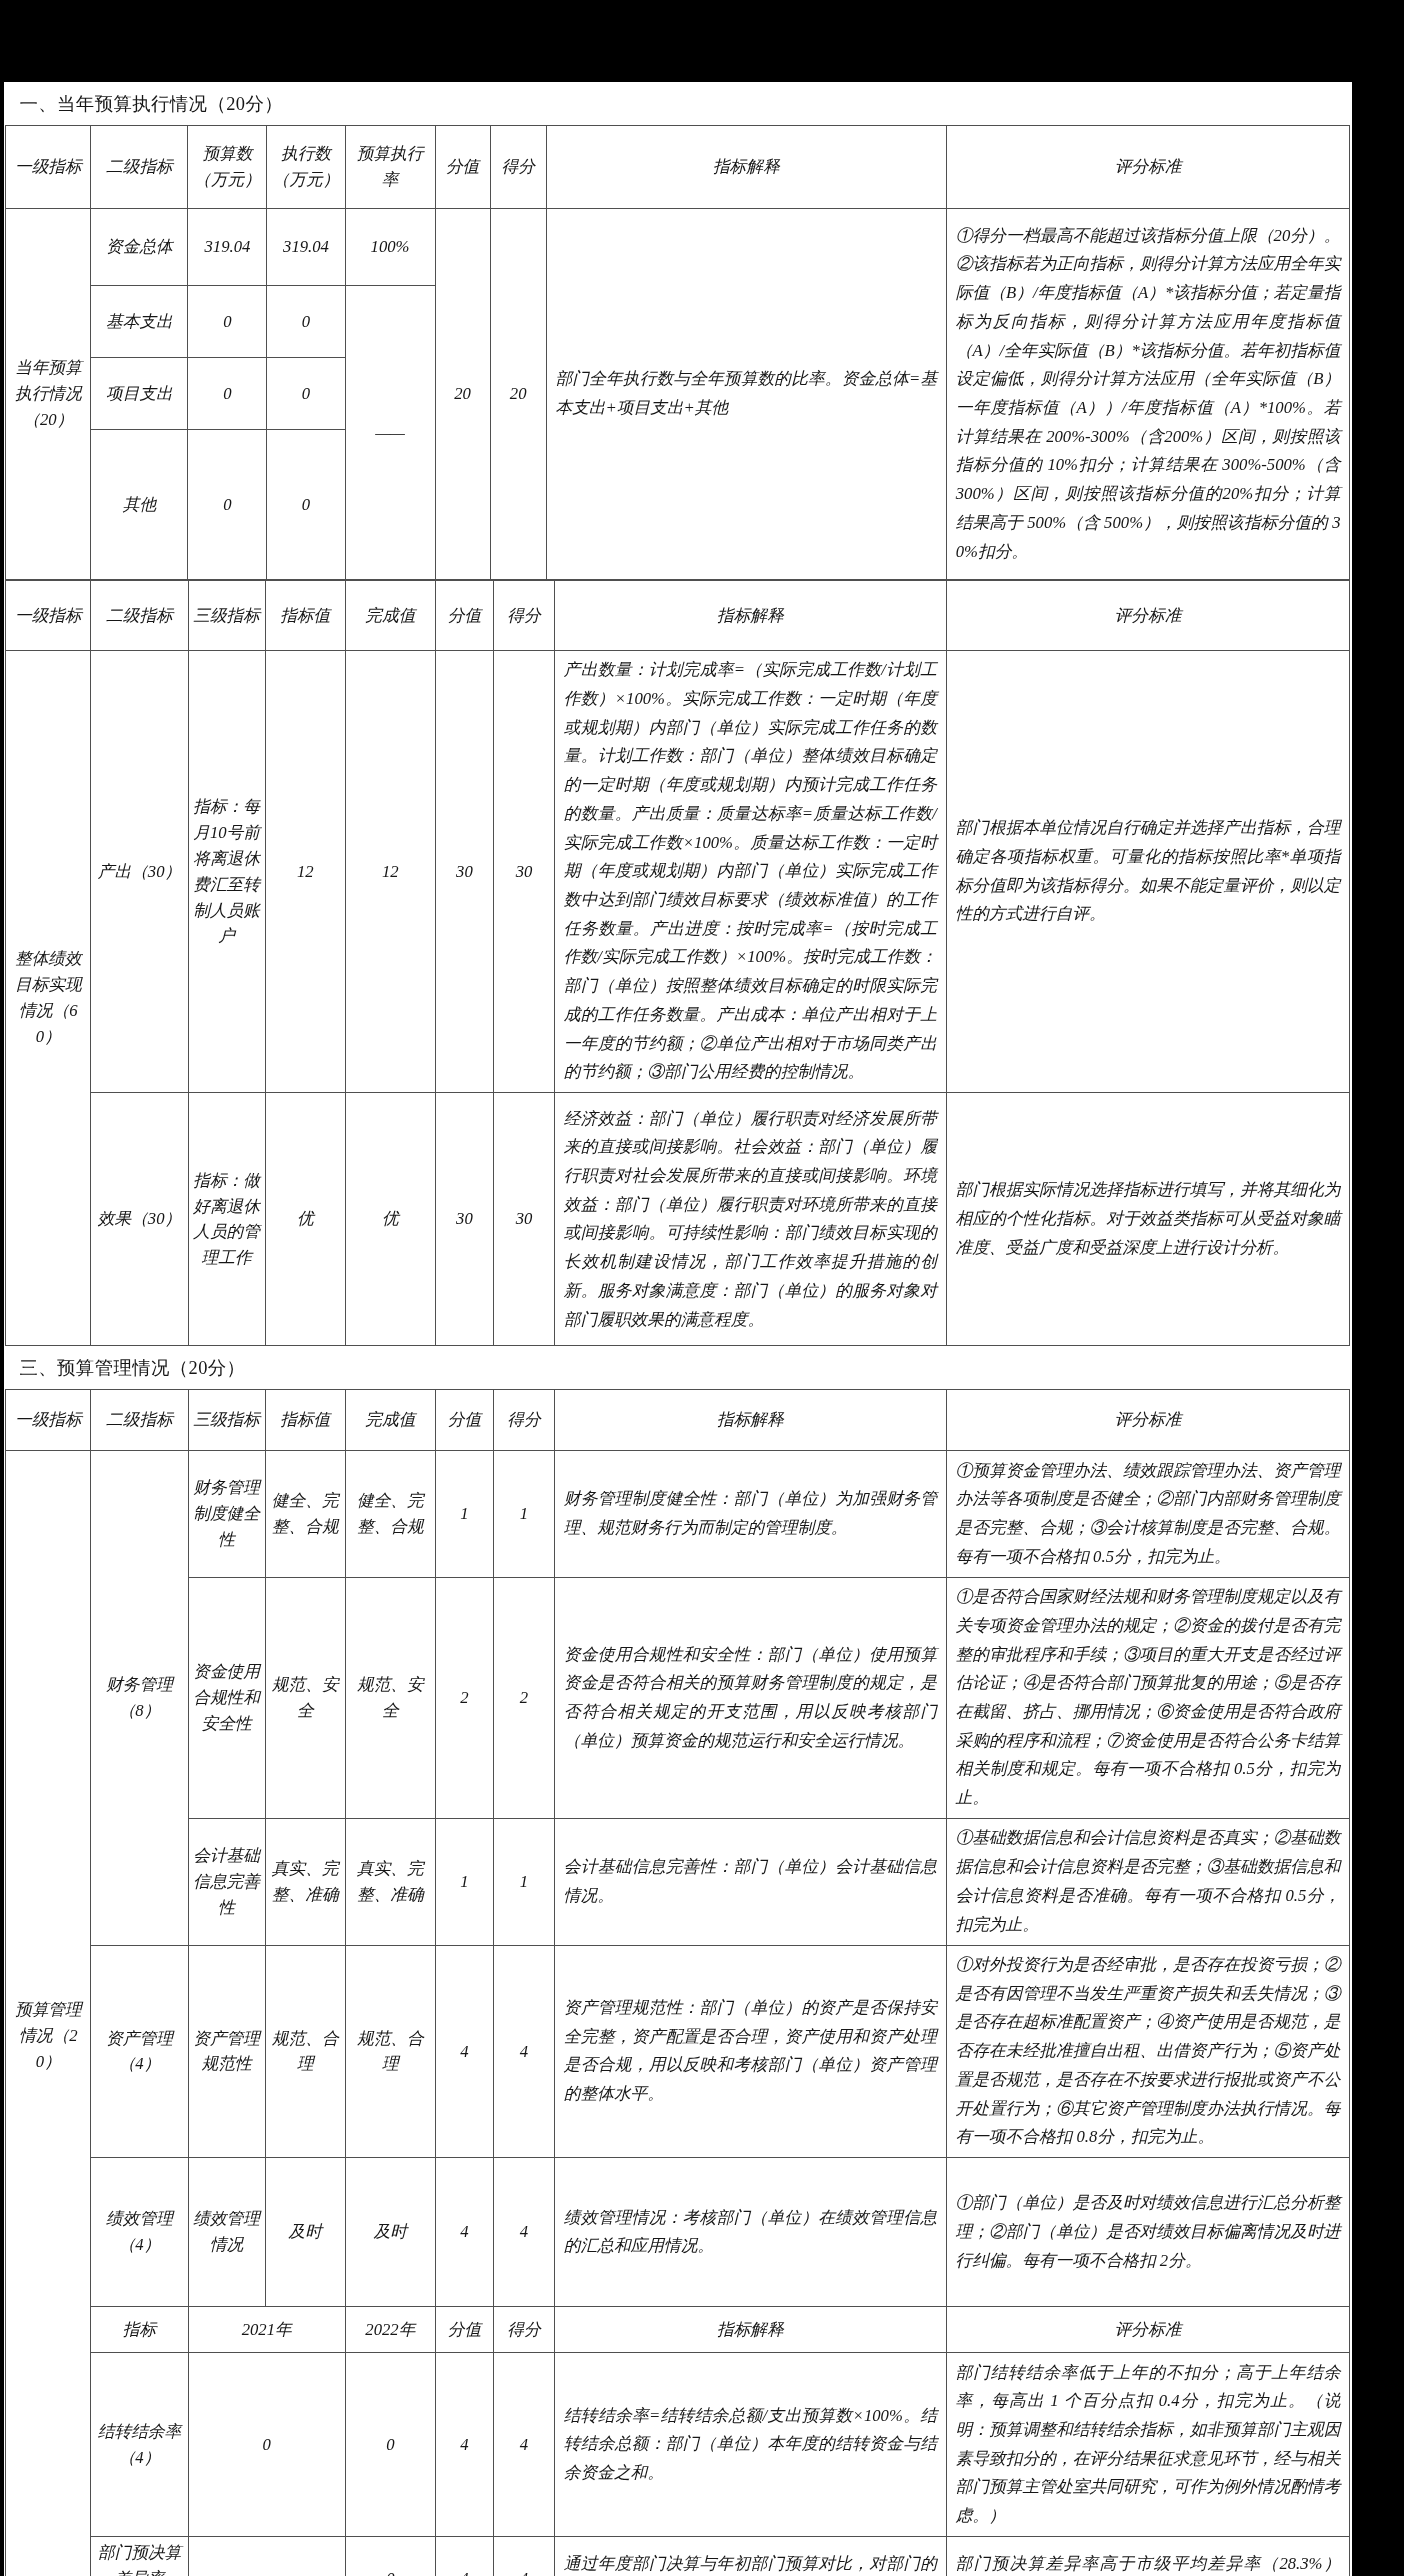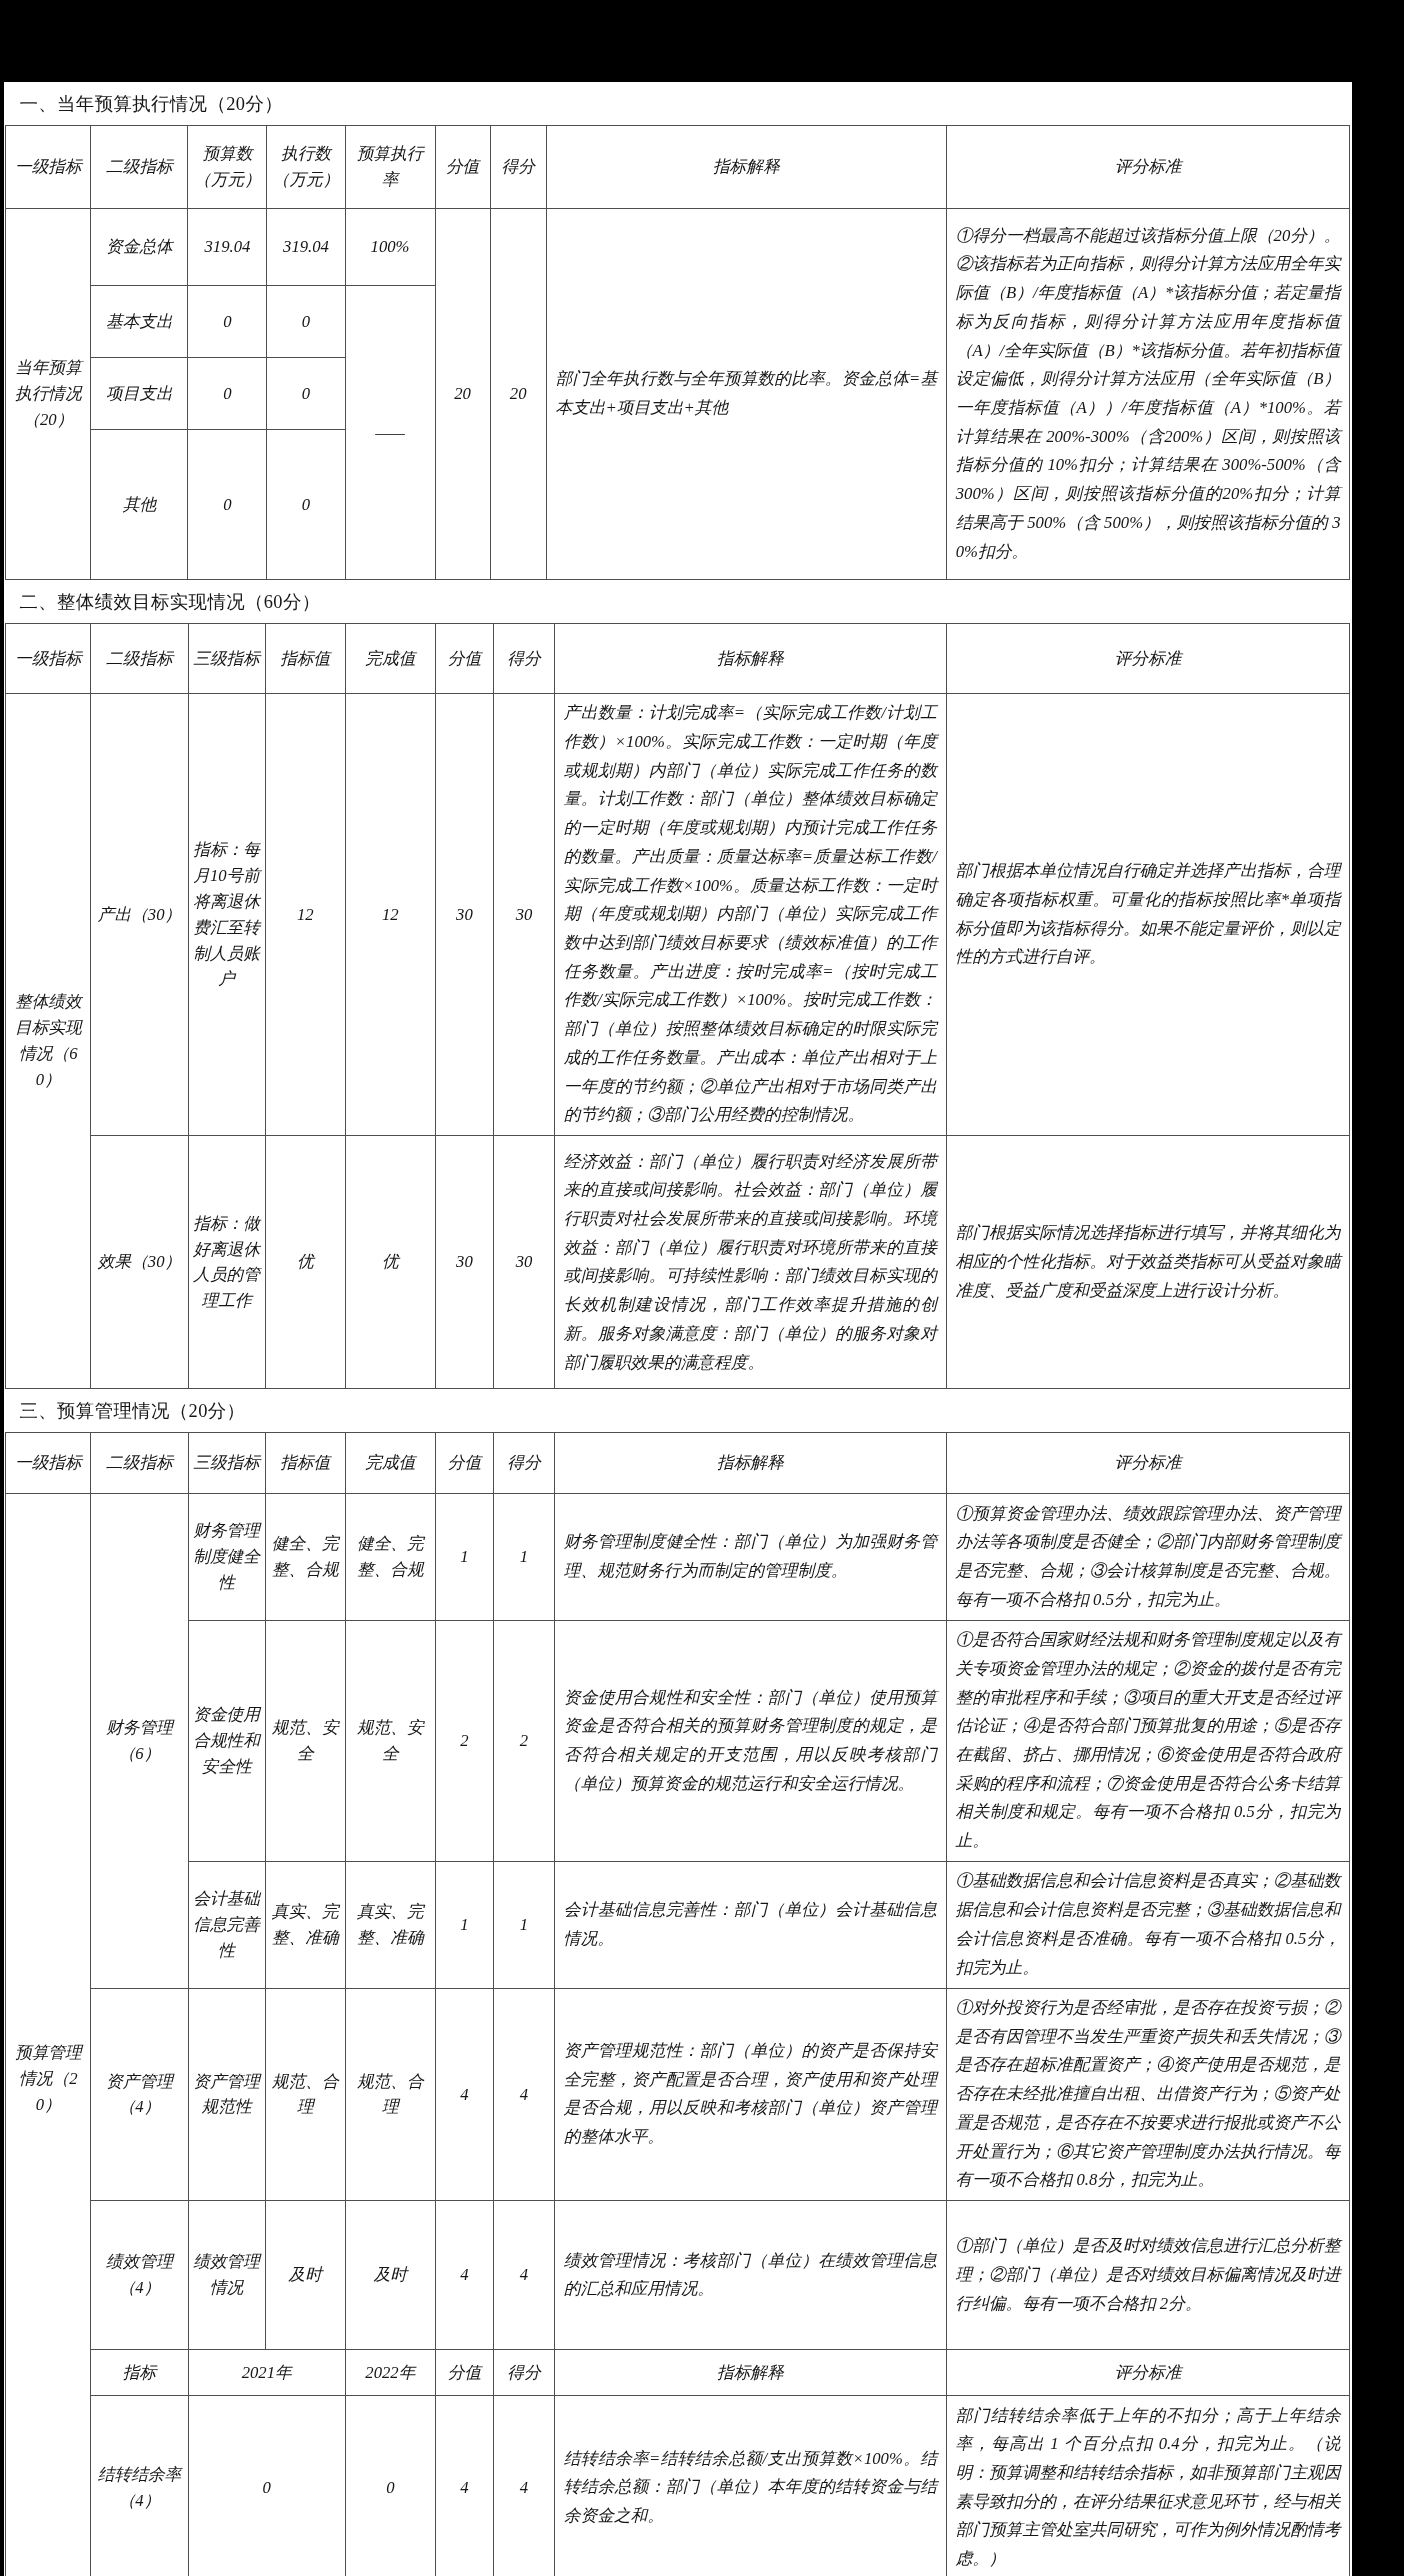--- a/index.html
+++ b/index.html
@@ -69,21 +69,20 @@
       <td>0</td>
     </tr>
     <tr class="h171">
       <td>其他</td>
       <td>0</td>
       <td>0</td>
     </tr>
   </tbody>
     </table>
 
-  <div class="sec-title">二、整体绩效目标实现情况（60分）</div>
 
   <table>
     <colgroup>
       <col style="width:85px">
         <col style="width:97px">
         <col style="width:77px">
         <col style="width:80px">
       <col style="width:90px">
         <col style="width:58px">
         <col style="width:61px">
@@ -147,21 +146,21 @@
       <th>三级指标</th>
       <th>指标值</th>
       <th>完成值</th>
       <th>分值</th>
       <th>得分</th>
       <th>指标解释</th>
       <th>评分标准</th>
     </tr>
     <tr class="h135">
       <td rowspan="8">预算管理情况（20）</td>
-      <td rowspan="3">财务管理（6）</td>
+      <td rowspan="3">财务管理（8）</td>
       <td>财务管理制度健全性</td>
       <td>健全、完整、合规</td>
       <td>健全、完整、合规</td>
       <td>1</td>
       <td>1</td>
       <td class="lt">财务管理制度健全性：部门（单位）为加强财务管理、规范财务行为而制定的管理制度。</td>
       <td class="lt">①预算资金管理办法、绩效跟踪管理办法、资产管理办法等各项制度是否健全；②部门内部财务管理制度是否完整、合规；③会计核算制度是否完整、合规。每有一项不合格扣 0.5分，扣完为止。</td>
     </tr>
     <tr class="h225">
       <td>资金使用合规性和安全性</td>

